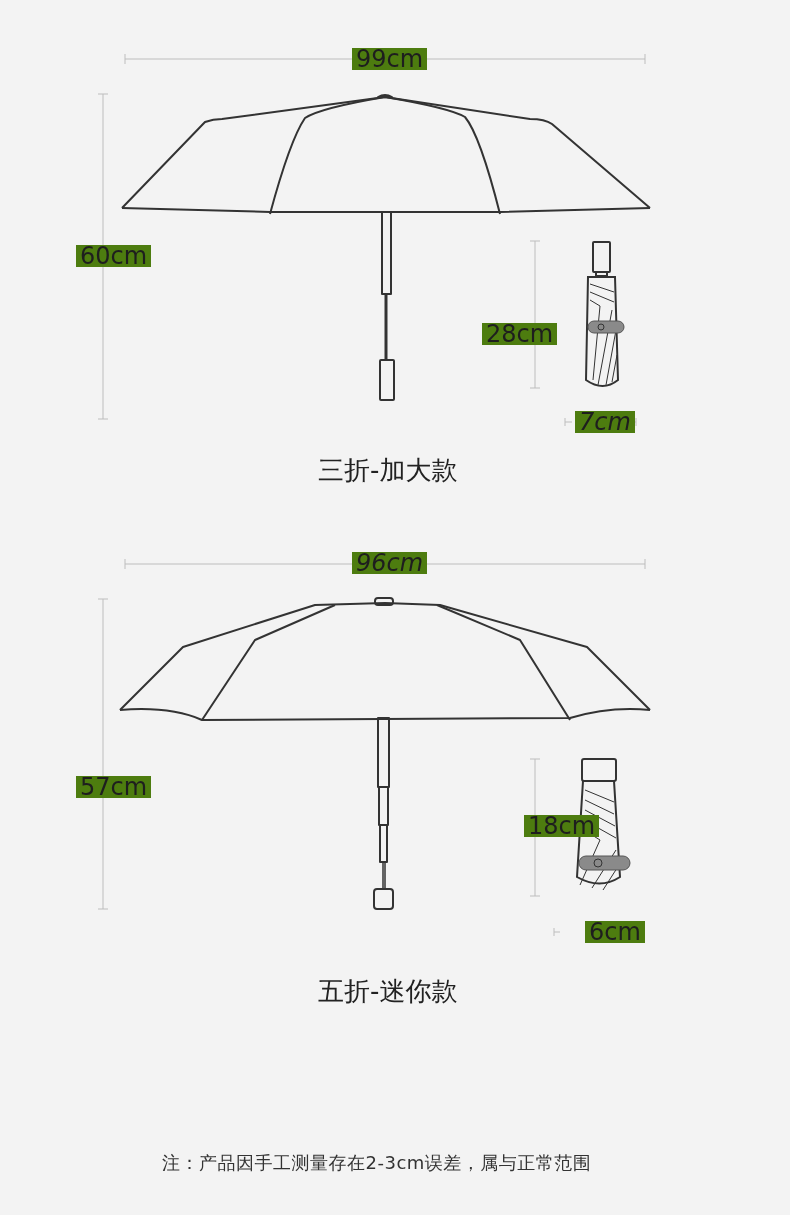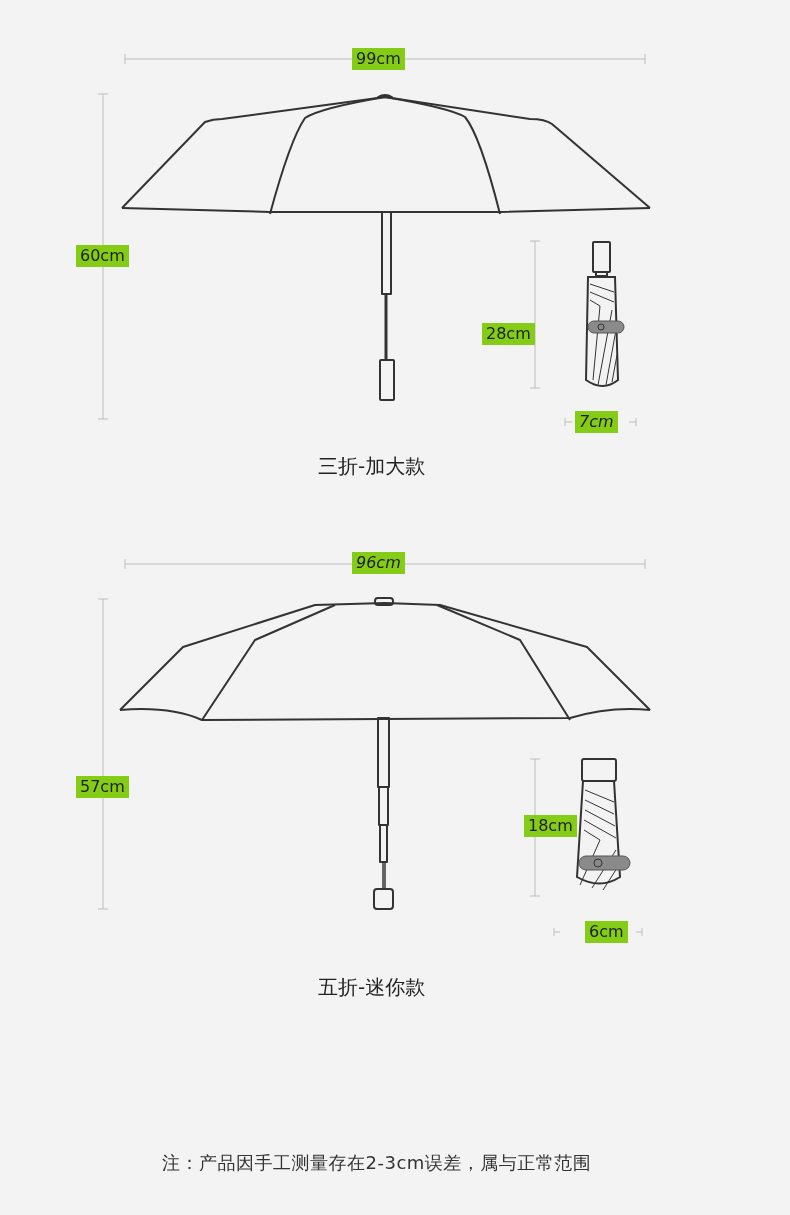--- a/index.html
+++ b/index.html
@@ -1,19 +1,19 @@
 <!DOCTYPE html>
 <html><head>
 <meta charset="utf-8">
 <style>
   html, body { margin:0; padding:0; }
   body { width:790px; height:1215px; background:#f3f3f3; position:relative; overflow:hidden;
          font-family:"DejaVu Sans","Liberation Sans",sans-serif; color:#222; }
-  .dim-label { position:absolute; font-size:16px; color:#1e1e1e; background:#84cc16; padding:0 4px; line-height:22px; white-space:nowrap; }
-  .caption { position:absolute; font-size:20px; color:#222; white-space:nowrap; }
+  .dim-label { position:absolute; font-size:24px; color:#1e1e1e; background:#4d7c0f; padding:0 4px; line-height:22px; white-space:nowrap; }
+  .caption { position:absolute; font-size:26px; color:#222; white-space:nowrap; }
   .note { position:absolute; font-size:18px; color:#333; white-space:nowrap; letter-spacing:0.5px; }
   svg { position:absolute; left:0; top:0; }
 </style>
 </head>
 <body>
 
 <svg width="790" height="1215" viewBox="0 0 790 1215">
   <g stroke="#bdbdbd" stroke-width="1" fill="none">
 
     <line x1="125" y1="59" x2="645" y2="59"></line>

